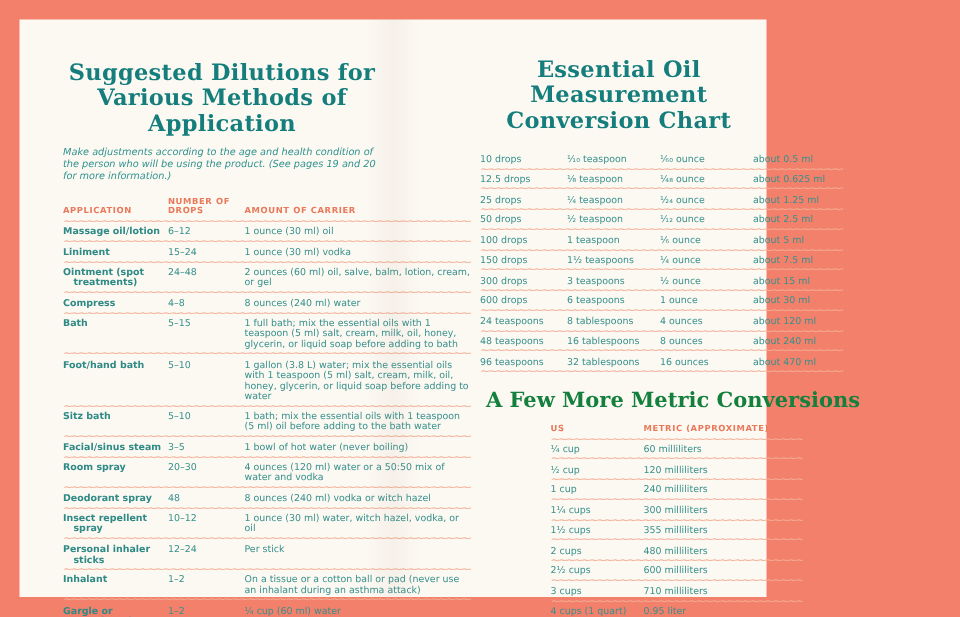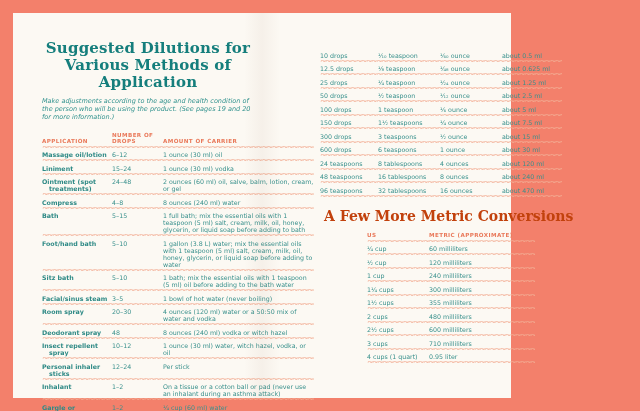--- a/index.html
+++ b/index.html
@@ -30,21 +30,21 @@
     text-align:center;margin:0 auto;letter-spacing:0.2px;
   }
   .page.left h1.title{max-width:246px;}
   .page.right h1.title{max-width:240px;margin-left:62px;}
   .subtitle{
     color:#2f918d;font-style:italic;font-size:6.5px;line-height:8px;
     text-align:left;max-width:226px;margin:6px auto 0;
   }
   h1.metric-title{
     font-family:"DejaVu Serif",serif;font-weight:bold;
-    color:#c2410c;font-size:14px;line-height:16px;
+    color:#15803d;font-size:14px;line-height:16px;
     text-align:left;margin:10px 0 0 62px;max-width:240px;white-space:nowrap;
   }
 
   .table{margin-top:8px;}
   .left-table{width:272px;}
   .conv-table{width:242px;margin-left:58px;margin-top:11px;}
   .metric-table{width:168px;margin-left:105px;margin-top:6px;}
 
   .trow{
     position:relative;display:grid;column-gap:4px;
@@ -154,20 +154,21 @@
           </div>
           <div class="trow">
             <div class="tcell">Gargle or mouthwash</div>
             <div class="tcell">1–2</div>
             <div class="tcell">¼ cup (60 ml) water</div>
           </div>
         </div>
     </div>
 
     <div class="page right">
+      <h1 class="title">Essential Oil Measurement Conversion Chart</h1>
       <div class="table conv-table">
           <div class="trow">
             <div class="tcell">10 drops</div>
             <div class="tcell">¹⁄₁₀ teaspoon</div>
             <div class="tcell">¹⁄₆₀ ounce</div>
             <div class="tcell">about 0.5 ml</div>
           </div>
           <div class="trow">
             <div class="tcell">12.5 drops</div>
             <div class="tcell">⅛ teaspoon</div>

